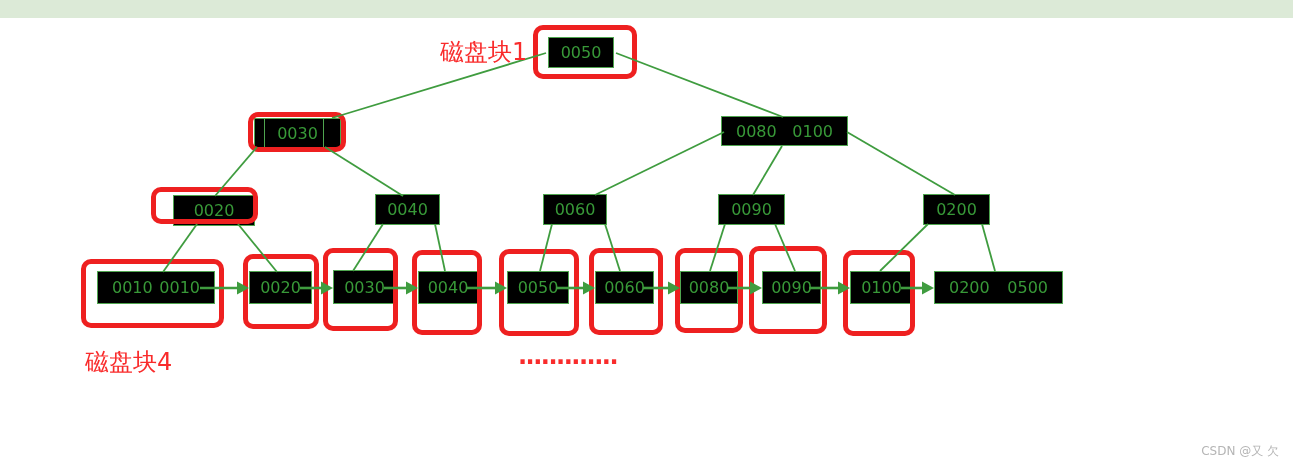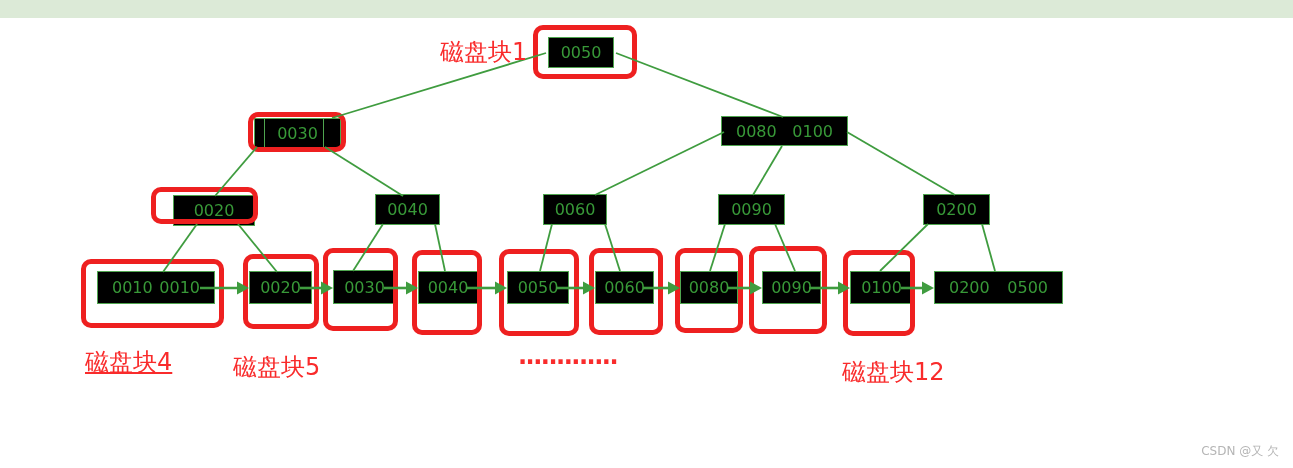--- a/index.html
+++ b/index.html
@@ -129,19 +129,17 @@
       <polygon points="668,281.5 680,288 668,294.5" fill="#3f9c3f"></polygon>
       <line x1="727" y1="288" x2="750" y2="288" stroke="#3f9c3f" stroke-width="2.6"></line>
       <polygon points="750,281.5 762,288 750,294.5" fill="#3f9c3f"></polygon>
       <line x1="809" y1="288" x2="838" y2="288" stroke="#3f9c3f" stroke-width="2.6"></line>
       <polygon points="838,281.5 850,288 838,294.5" fill="#3f9c3f"></polygon>
       <line x1="901" y1="288" x2="922" y2="288" stroke="#3f9c3f" stroke-width="2.6"></line>
       <polygon points="922,281.5 934,288 922,294.5" fill="#3f9c3f"></polygon>
     </svg>
   <div id="label-layer">
       <div class="rlabel" style="left: 440px; top: 36px;">磁盘块1</div>
-      <div class="rlabel" style="left: 85px; top: 346px; text-decoration: underline;">磁盘块4</div>
-      <div class="rlabel" style="left: 233px; top: 351px;">磁盘块5</div>
+      <div class="rlabel" style="left: 85px; top: 346px;">磁盘块4</div>
       <div class="rlabel dots" style="left: 518px; top: 342px;">.............</div>
-      <div class="rlabel" style="left: 842px; top: 356px;">磁盘块12</div>
     </div>
   <div class="watermark">CSDN @又 欠</div>
 </div>
 
 </body></html>

